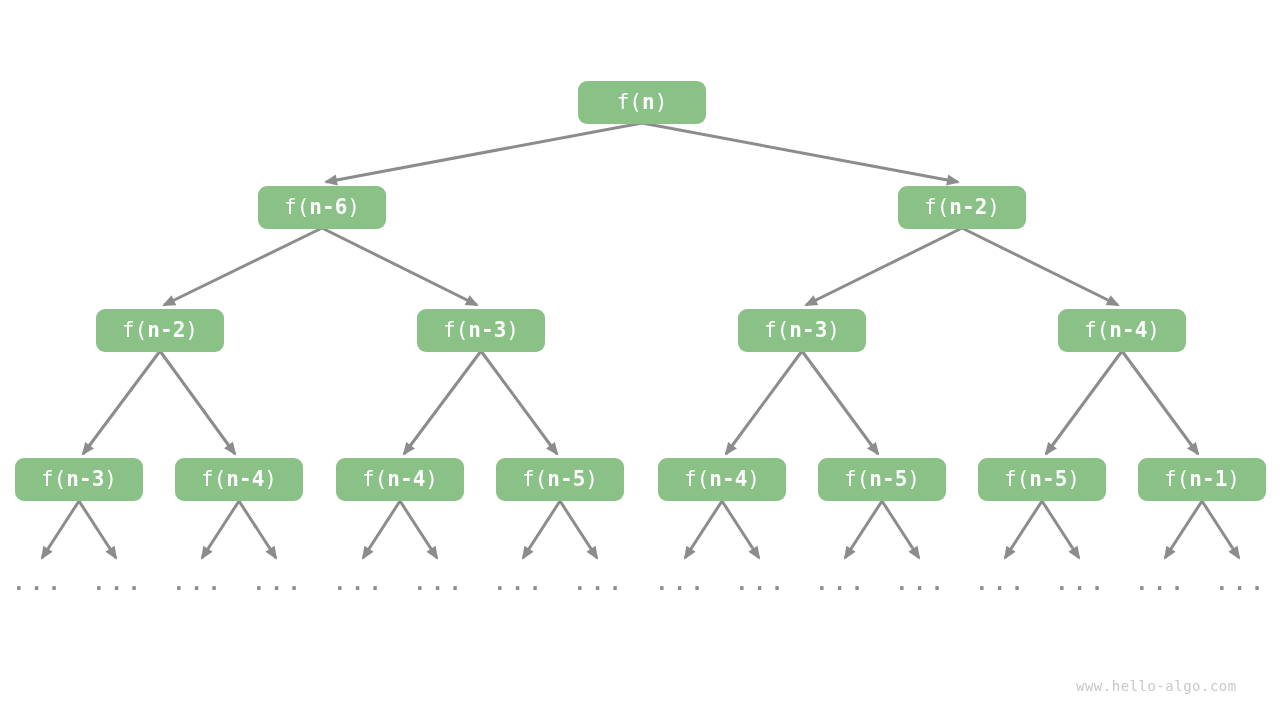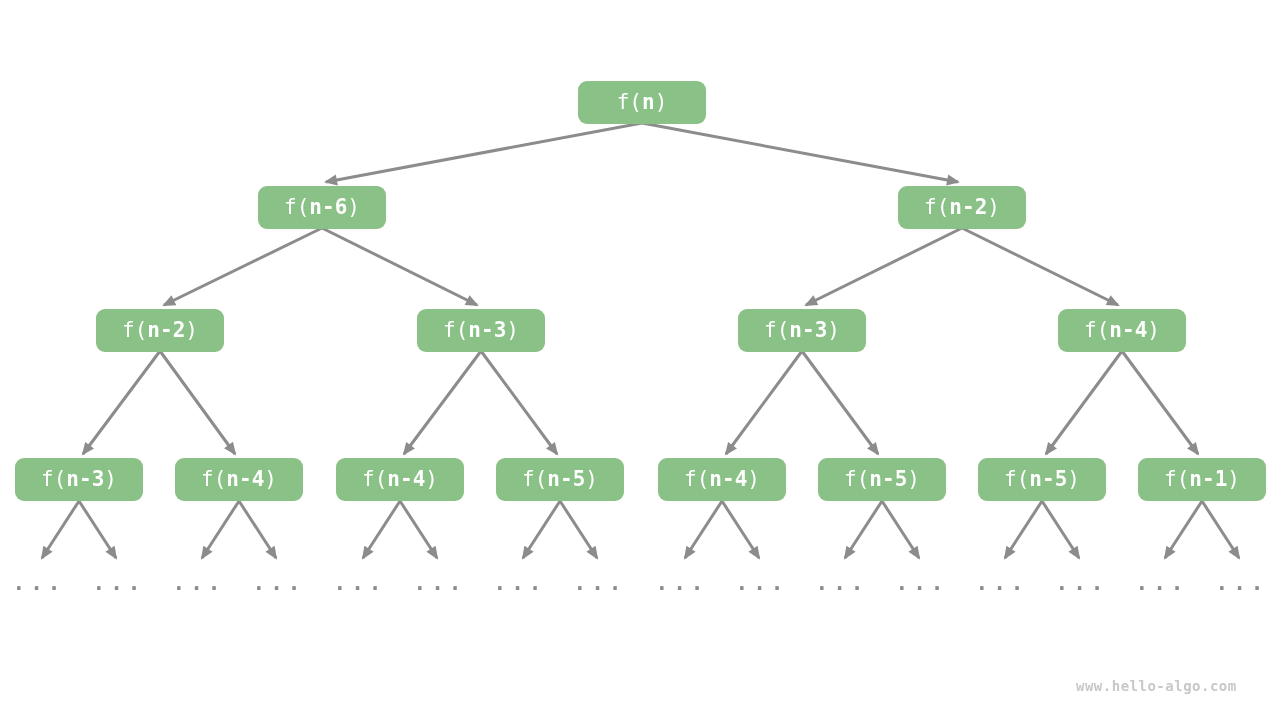--- a/index.html
+++ b/index.html
@@ -48,21 +48,20 @@
     font-weight: bold;
     letter-spacing: 5px;
     line-height: 1;
   }
   .watermark {
     position: absolute;
     left: 1076px; top: 678px;
     color: var(--watermark);
     font-size: 14px;
     letter-spacing: 0.5px;
-    font-weight: bold;
   }
 </style>
 </head>
 <body>
 
 <div id="canvas">
 
   <svg id="edges" viewBox="0 0 1280 720" xmlns="http://www.w3.org/2000/svg">
     <defs>
       <marker id="arrowhead" markerUnits="userSpaceOnUse" markerWidth="16" markerHeight="14" refX="12" refY="6.5" orient="auto">

